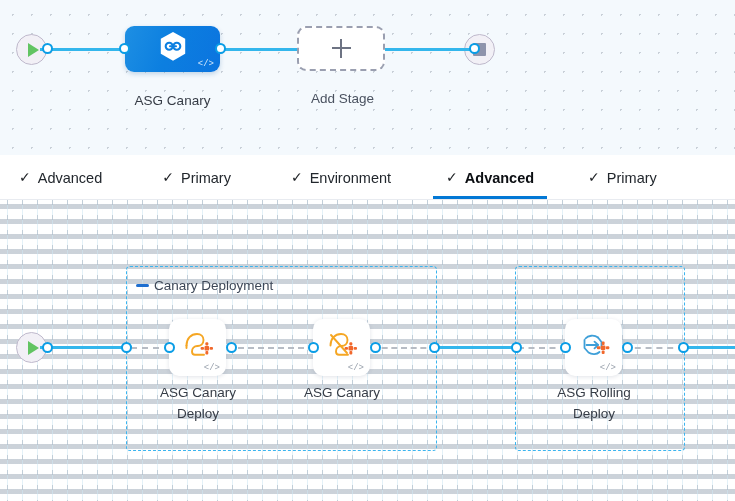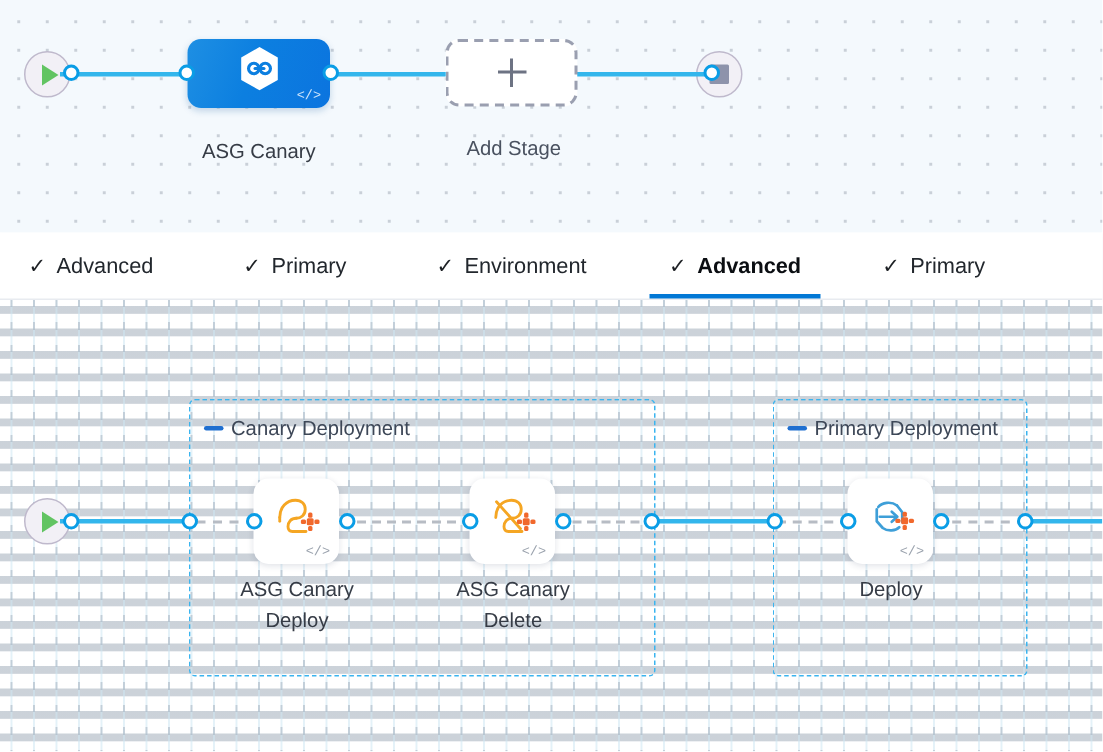--- a/index.html
+++ b/index.html
@@ -218,24 +218,20 @@
   <div class="exec-canvas">
     <div class="vgrid"></div>
 
     <div class="group" style="left:126px;top:66px;width:311px;height:185px;"></div>
     <div class="group" style="left:515px;top:66px;width:170px;height:185px;"></div>
 
     <div class="group-title" style="left:136px;top:78px;">
       <span class="group-dash"></span>
       <span>Canary Deployment</span>
     </div>
-    <div class="group-title" style="left:525px;top:78px;">
-      <span class="group-dash"></span>
-      <span>Primary Deployment</span>
-    </div>
 
     <div class="line" style="left:40px;top:146px;width:92px;"></div>
     <div class="dline" style="left:131px;top:147px;width:39px;"></div>
     <div class="dline" style="left:228px;top:147px;width:86px;"></div>
     <div class="dline" style="left:372px;top:147px;width:64px;"></div>
     <div class="line" style="left:434px;top:146px;width:86px;"></div>
     <div class="dline" style="left:518px;top:147px;width:48px;"></div>
     <div class="dline" style="left:624px;top:147px;width:60px;"></div>
     <div class="line" style="left:682px;top:146px;width:53px;"></div>
 
@@ -293,21 +289,20 @@
             <rect x="29.6" y="17.9" width="3.4" height="2.9" rx="1"></rect>
             <rect x="25.4" y="13.2" width="2.9" height="3.4" rx="1"></rect>
             <rect x="25.4" y="22.1" width="2.9" height="3.4" rx="1"></rect>
           </g>
         </svg>
       </span>
       <span class="codetag">&lt;/&gt;</span>
     </div>
     <div class="step-label" style="left:256px;top:182px;width:172px;">
       <div>ASG Canary</div>
-      <div>Delete</div>
     </div>
 
     <div class="step" style="left:565px;top:119px;">
       <span class="sicon">
         <svg width="36" height="32" viewBox="0 0 36 32">
           <g fill="none" stroke="#3e9fd8" stroke-width="1.8" stroke-linecap="round" stroke-linejoin="round">
             <path d="M9.5 9.5 C12 6.5 18 5.5 22 8.5"></path>
             <path d="M22 8.5 L25.5 13 L25.5 19.5"></path>
             <path d="M8.5 11 L8.5 19 L12.5 23.5 C16 26 21 25.5 23.5 23"></path>
             <path d="M10.5 16 L21.5 16"></path>
@@ -318,17 +313,18 @@
             <rect x="20.9" y="17.3" width="3.4" height="2.9" rx="1"></rect>
             <rect x="29.9" y="17.3" width="3.4" height="2.9" rx="1"></rect>
             <rect x="25.7" y="12.6" width="2.9" height="3.4" rx="1"></rect>
             <rect x="25.7" y="21.5" width="2.9" height="3.4" rx="1"></rect>
           </g>
         </svg>
       </span>
       <span class="codetag">&lt;/&gt;</span>
     </div>
     <div class="step-label" style="left:508px;top:182px;width:172px;">
+      <div>ASG Rolling</div>
       <div>Deploy</div>
     </div>
 
   </div>
 </div>
 
 </body></html>

